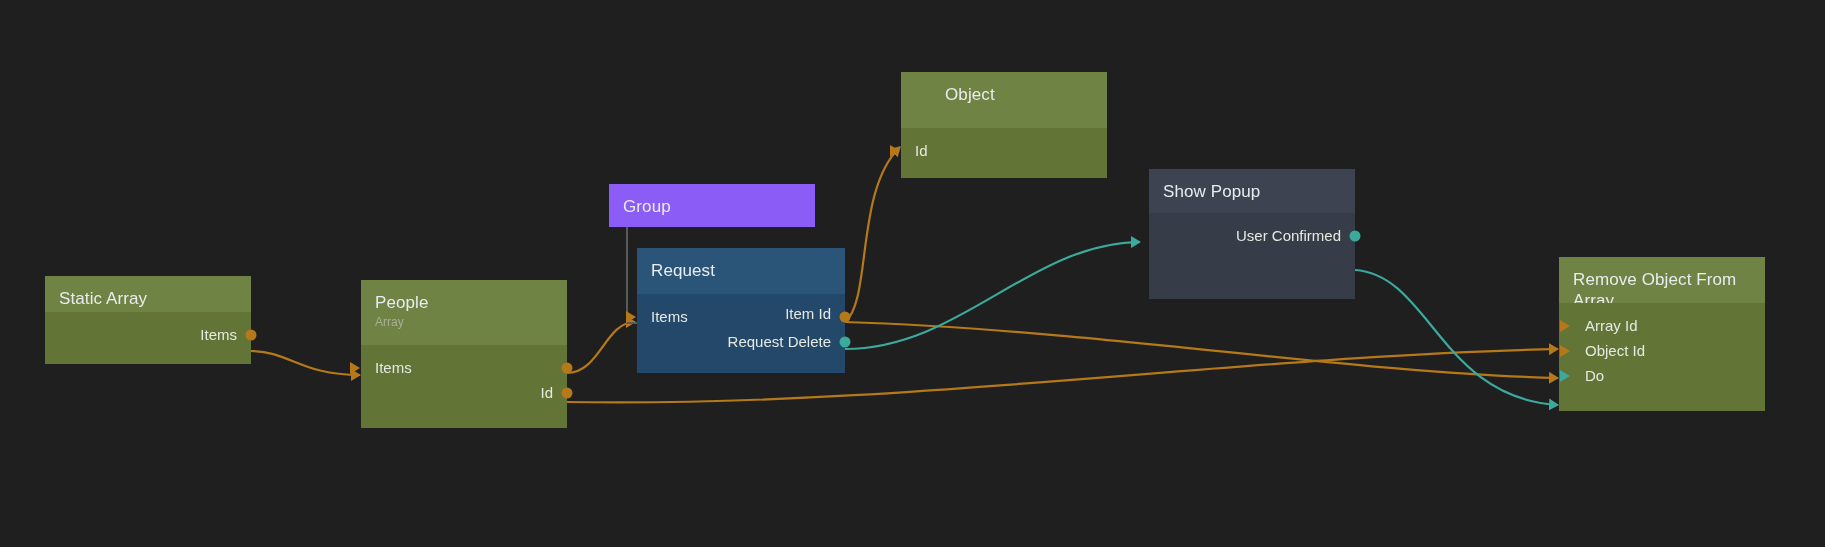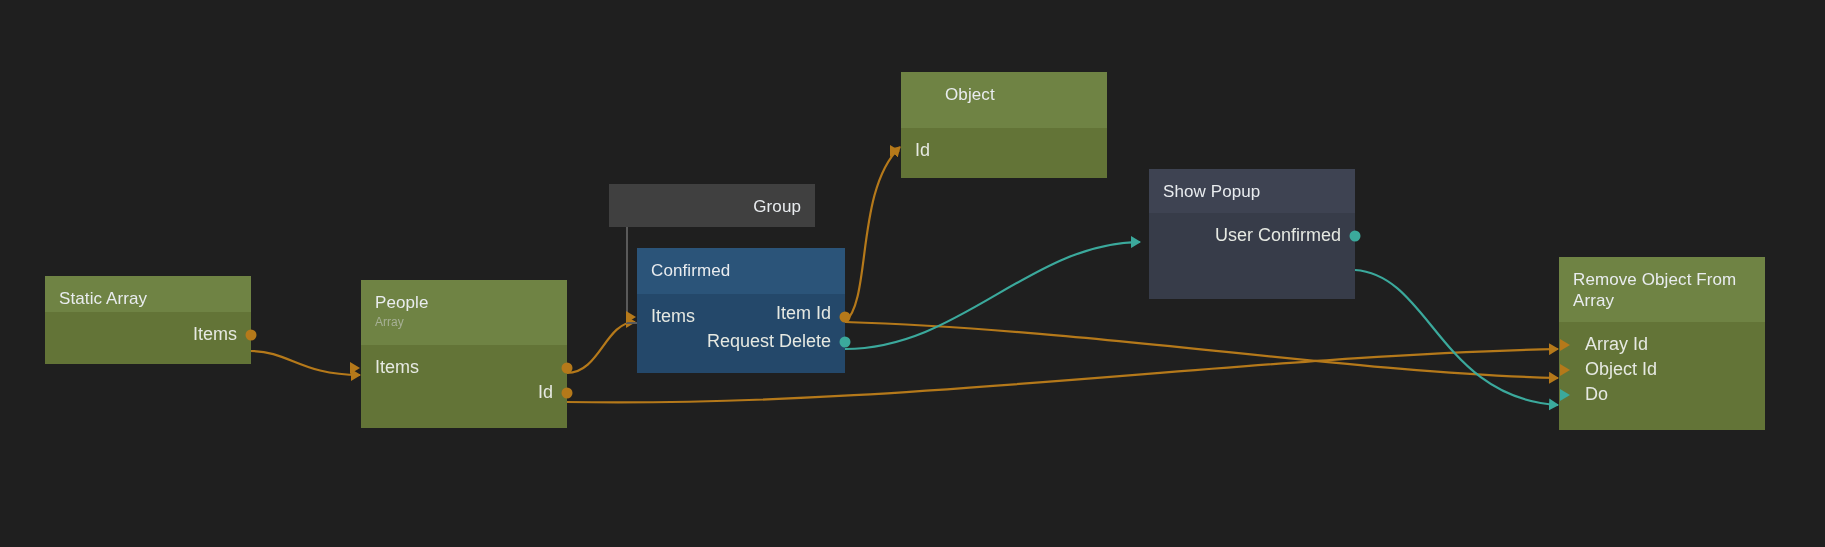--- a/index.html
+++ b/index.html
@@ -54,21 +54,21 @@
   .port-row {
     position: relative;
     height: 25px;
     display: flex;
     align-items: center;
   }
   .port-row.in   { justify-content: flex-start; }
   .port-row.out  { justify-content: flex-end; }
   .port-label {
     color: #e6e9e2;
-    font-size: 18px;
+    font-size: 15px;
     line-height: 19px;
     white-space: nowrap;
   }
   .port-row.in  .port-label { padding-left: 14px; }
   .port-row.out .port-label { padding-right: 14px; }
 
   
   .port-dot {
     position: absolute;
     width: 11px;
@@ -97,21 +97,21 @@
   
   .theme-green .node-header { background: #6f8344; }
   .theme-green .node-body   { background: #637437; }
   
   .theme-blue .node-header  { background: #2b5479; }
   .theme-blue .node-body    { background: #24486a; }
   
   .theme-slate .node-header { background: #3e4352; }
   .theme-slate .node-body   { background: #373c49; }
   
-  .group-node .node-header  { background: #404040; text-align: right; }
+  .group-node .node-header  { background: #8b5cf6; }
 
   .group-bracket {
     position: absolute;
     z-index: 1;
     border-left: 2px solid #5a5a5a;
     border-bottom: 2px solid #5a5a5a;
   }
 </style>
 </head>
 <body>
@@ -176,21 +176,21 @@
   </div>
 
   <div class="node group-node" style="left:609px; top:184px; width:206px;">
     <div class="node-header" style="height:43px;">
       <div class="node-title">Group</div>
     </div>
   </div>
 
   <div class="node theme-blue" style="left:637px; top:248px; width:208px;">
     <div class="node-header" style="height:46px;">
-      <div class="node-title">Confirmed</div>
+      <div class="node-title">Request</div>
     </div>
     <div class="node-body" style="height:79px;">
       <div class="port-row in">
         <span class="port-arrow data"></span>
         <span class="port-label">Items</span>
         <span class="port-dot data"></span>
       </div>
       <div class="port-row out">
         <span class="port-label">Request Delete</span>
         <span class="port-dot event"></span>
@@ -220,21 +220,21 @@
     </div>
     <div class="node-body" style="height:86px;">
       <div class="port-row out">
         <span class="port-label">User Confirmed</span>
         <span class="port-dot event"></span>
       </div>
     </div>
   </div>
 
   <div class="node theme-green" style="left:1559px; top:257px; width:206px;">
-    <div class="node-header" style="height:65px;">
+    <div class="node-header" style="height:46px;">
       <div class="node-title">Remove Object From Array</div>
     </div>
     <div class="node-body" style="height:108px;padding-left:12px;">
       <div class="port-row in">
         <span class="port-arrow data"></span>
         <span class="port-label">Array Id</span>
       </div>
       <div class="port-row in">
         <span class="port-arrow data"></span>
         <span class="port-label">Object Id</span>

